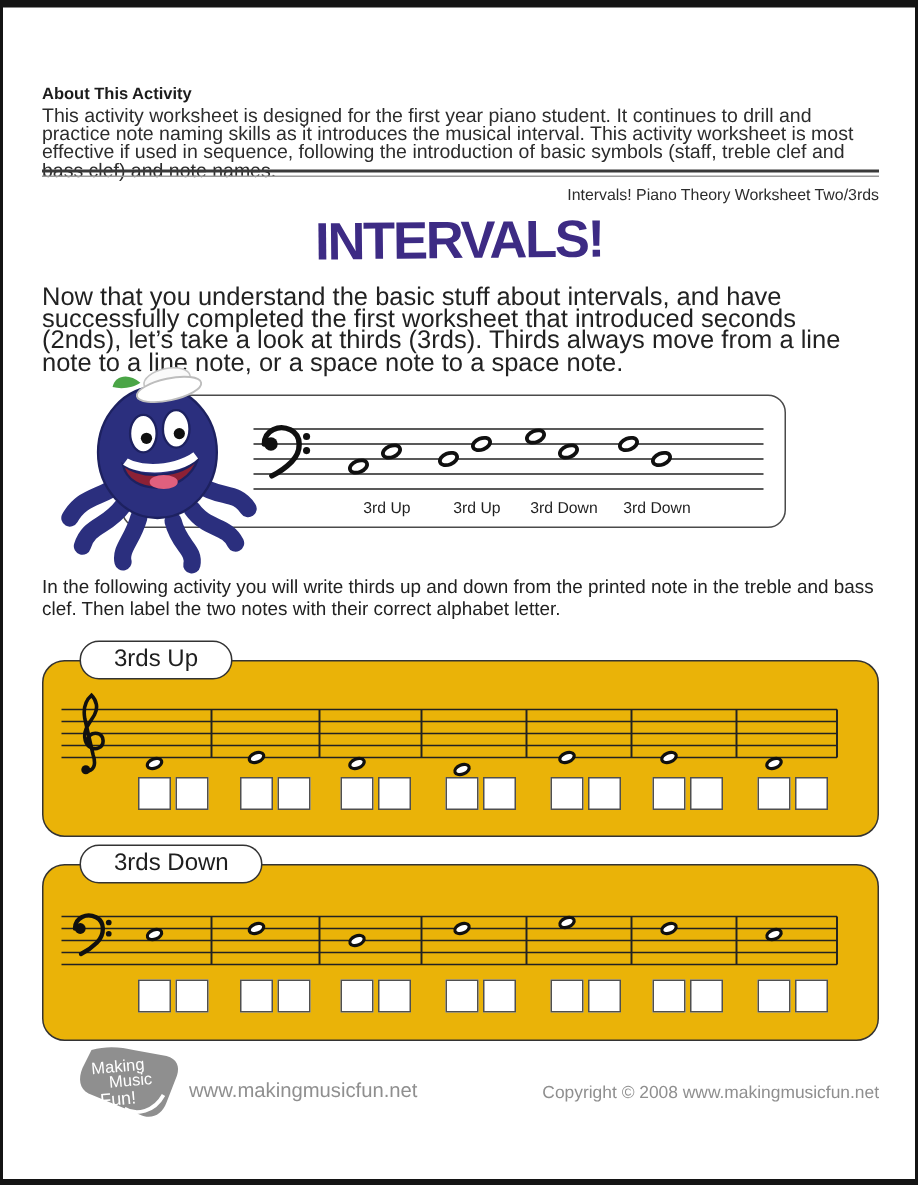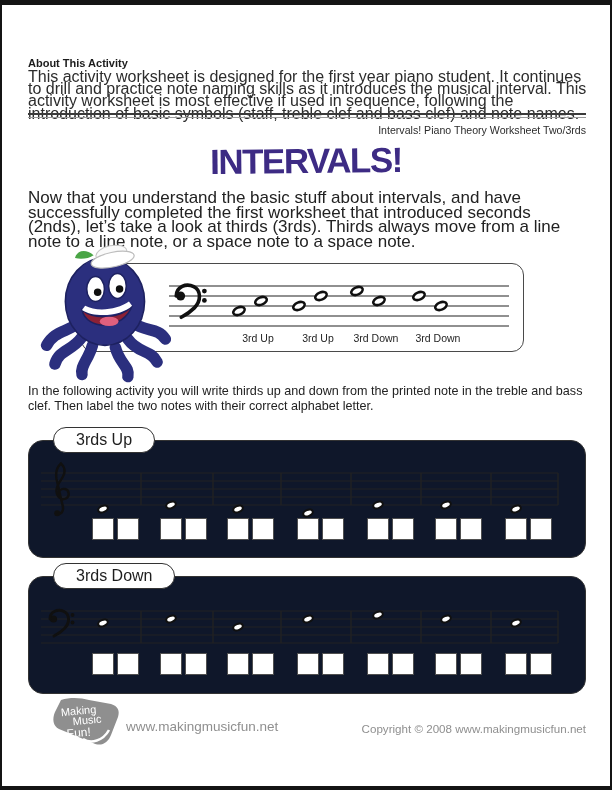--- a/index.html
+++ b/index.html
@@ -5,36 +5,36 @@
   html,body{margin:0;padding:0;background:#ffffff;}
   .page{
     position:relative;width:612px;height:790px;box-sizing:border-box;
     margin:0 auto;background:#fff;
     border-top:5px solid #141414;border-bottom:4px solid #141414;
     border-left:2px solid #141414;border-right:2px solid #141414;
     font-family:"Liberation Sans",sans-serif;color:#2a2a2a;overflow:hidden;
   }
   .txt{position:absolute;}
   .about-title{left:26px;top:52px;font-size:11px;font-weight:bold;color:#1c1c1c;}
-  .about-text{left:26px;top:66px;width:562px;font-size:16px;line-height:12.2px;color:#2c2c2c;}
+  .about-text{left:26px;top:66px;width:562px;font-size:13px;line-height:12.2px;color:#2c2c2c;}
   .divider{position:absolute;left:26px;top:108px;width:558px;height:2px;
     border-top:2px solid #3a3a3a;border-bottom:1px solid #9a9a9a;}
   .worksheet-label{left:26px;top:119px;width:558px;text-align:right;font-size:10.6px;color:#2c2c2c;}
   .page-title{left:0;top:136px;width:608px;text-align:center;
     font-size:35px;font-weight:bold;letter-spacing:-1.5px;color:var(--title-color,#3d2b84);
     transform:rotate(-0.6deg);}
   .intro-text{left:26px;top:186px;width:560px;font-size:17px;line-height:14.5px;color:#222;}
   .activity-text{left:26px;top:379px;width:560px;font-size:12.6px;line-height:14.5px;color:#222;}
 
   .example-box{position:absolute;left:79px;top:258px;width:441px;height:87px;
     border:1.5px solid #4a4a4a;border-radius:12px;background:#fff;}
   .example-staff{position:absolute;left:87px;top:15px;width:345px;height:70px;overflow:visible;}
   .mascot{position:absolute;left:30px;top:238px;width:148px;height:138px;overflow:visible;}
 
-  .section-box{position:absolute;left:26px;width:556px;height:116px;background:#0f172a;
+  .section-box{position:absolute;left:26px;width:556px;height:116px;background:#eab308;
     border:1.6px solid #333;border-radius:15px;}
   .sec0{top:435px;} .sec1{top:571px;text-decoration:underline;}
   .pill{position:absolute;top:-14px;left:24px;background:#fff;border:1.7px solid #333;
     border-radius:16px;padding:3px 22px;font-size:16px;color:#1e1e1e;}
   .staff-svg{position:absolute;left:10px;width:528px;height:66px;overflow:visible;}
   .sec0 .staff-svg{top:18px;} .sec1 .staff-svg{top:20px;}
   .boxes{position:absolute;left:10px;height:26px;width:530px;}
   .sec0 .boxes{top:77px;} .sec1 .boxes{top:76px;}
   .box-pair{position:absolute;top:0;display:flex;gap:3px;}
   .abox{width:20px;height:20px;background:#fff;border:1.3px solid #4f4f4f;}

